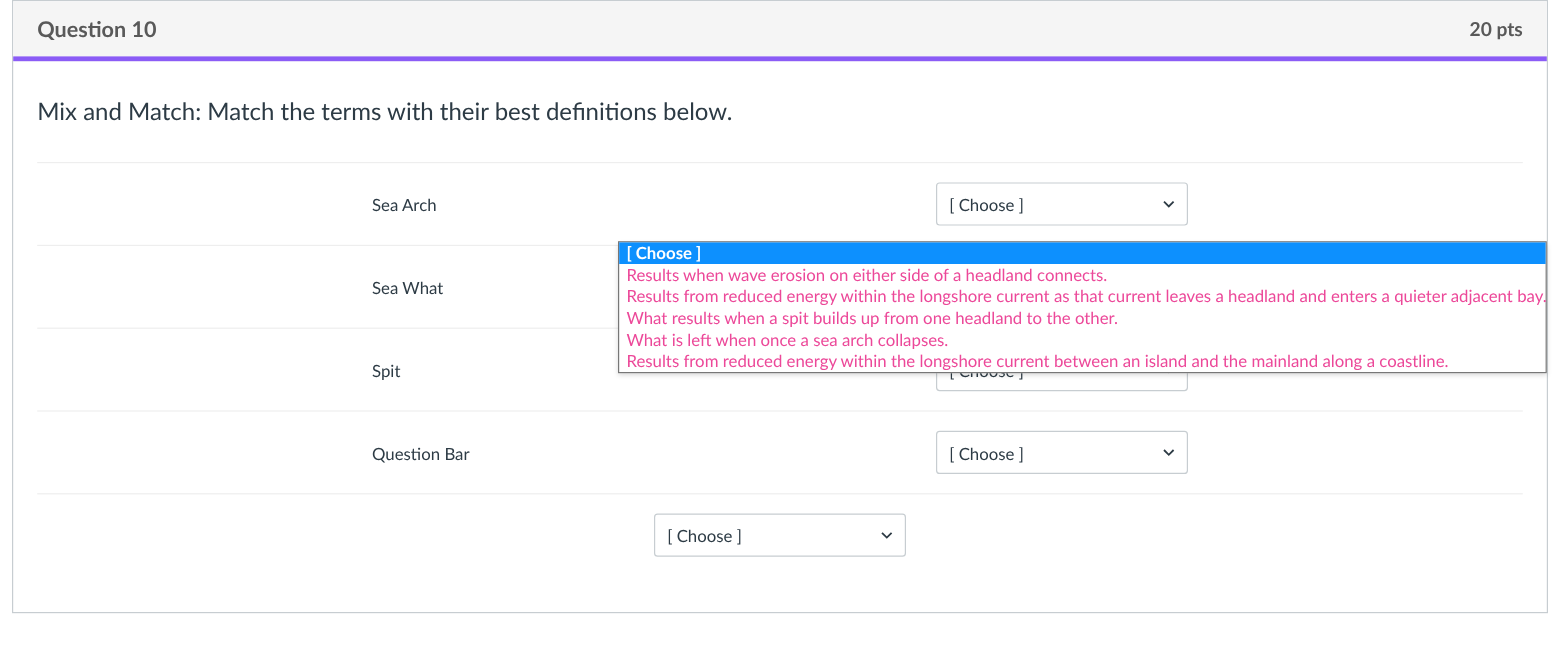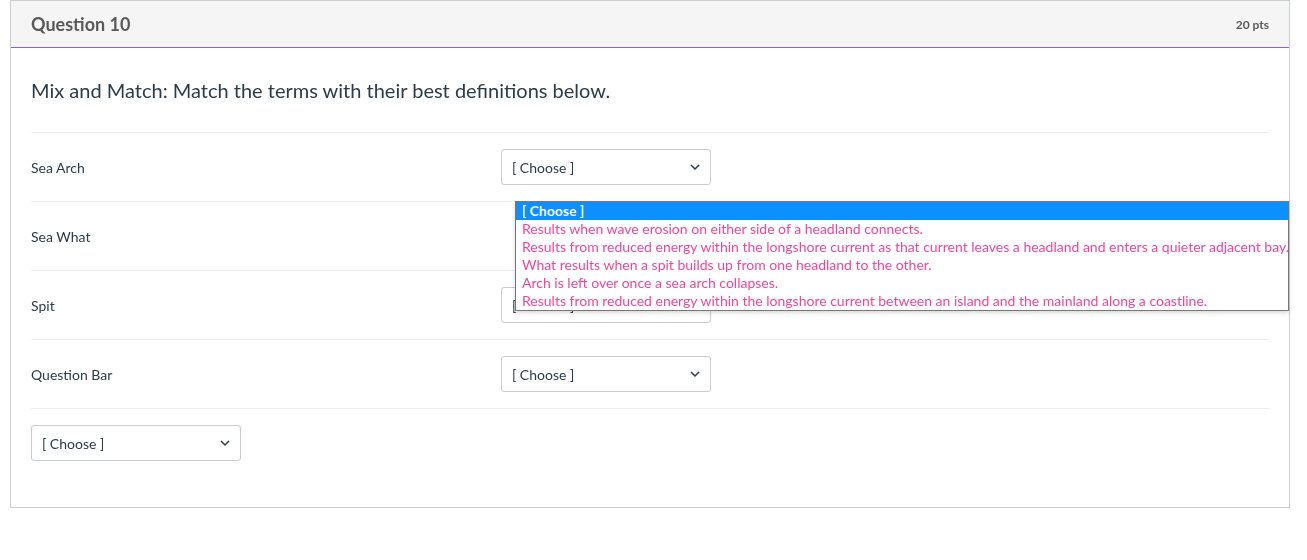--- a/index.html
+++ b/index.html
@@ -22,50 +22,51 @@
     width: 1280px;
     border: 1px solid #c7cdd1;
     background: #fff;
     box-sizing: border-box;
   }
   .question-header {
     display: flex;
     justify-content: space-between;
     align-items: center;
     background: #f5f5f5;
-    border-bottom: 1px solid #8b5cf6;
+    border-bottom: 4px solid #8b5cf6;
     padding: 12px 20px;
   }
   .question-title {
     font-size: 18px;
     font-weight: 700;
     color: #595959;
   }
   .question-points {
-    font-size: 12px;
+    font-size: 16px;
     font-weight: 700;
     color: #595959;
     margin-left: 16px;
   }
   .question-body {
     padding: 20px 20px 30px 20px;
   }
   .instruction {
     font-size: 20px;
     color: #2d3b45;
     margin: 10px 0 30px 0;
   }
   .match-divider {
     border-top: 1px solid #eeeeee;
   }
   .match-row {
     display: flex;
     align-items: center;
     padding: 16px 0;
     border-bottom: 1px solid #eeeeee;
+    justify-content: center;
   }
   .match-row:last-child {
     border-bottom: none;
   }
   .term {
     width: 470px;
     font-size: 14px;
     color: #2d3b45;
   }
   .select {
@@ -195,18 +196,18 @@
         </div>
       </div>
 
     </div>
 
     <div class="dropdown">
       <div class="dropdown-option highlighted">[ Choose ]</div>
       <div class="dropdown-option">Results when wave erosion on either side of a headland connects.</div>
       <div class="dropdown-option">Results from reduced energy within the longshore current as that current leaves a headland and enters a quieter adjacent bay.</div>
       <div class="dropdown-option">What results when a spit builds up from one headland to the other.</div>
-      <div class="dropdown-option">Arch is left over once a sea arch collapses.</div>
+      <div class="dropdown-option">What is left when once a sea arch collapses.</div>
       <div class="dropdown-option">Results from reduced energy within the longshore current between an island and the mainland along a coastline.</div>
     </div>
 
   </div>
 </div>
 
 </body></html>

